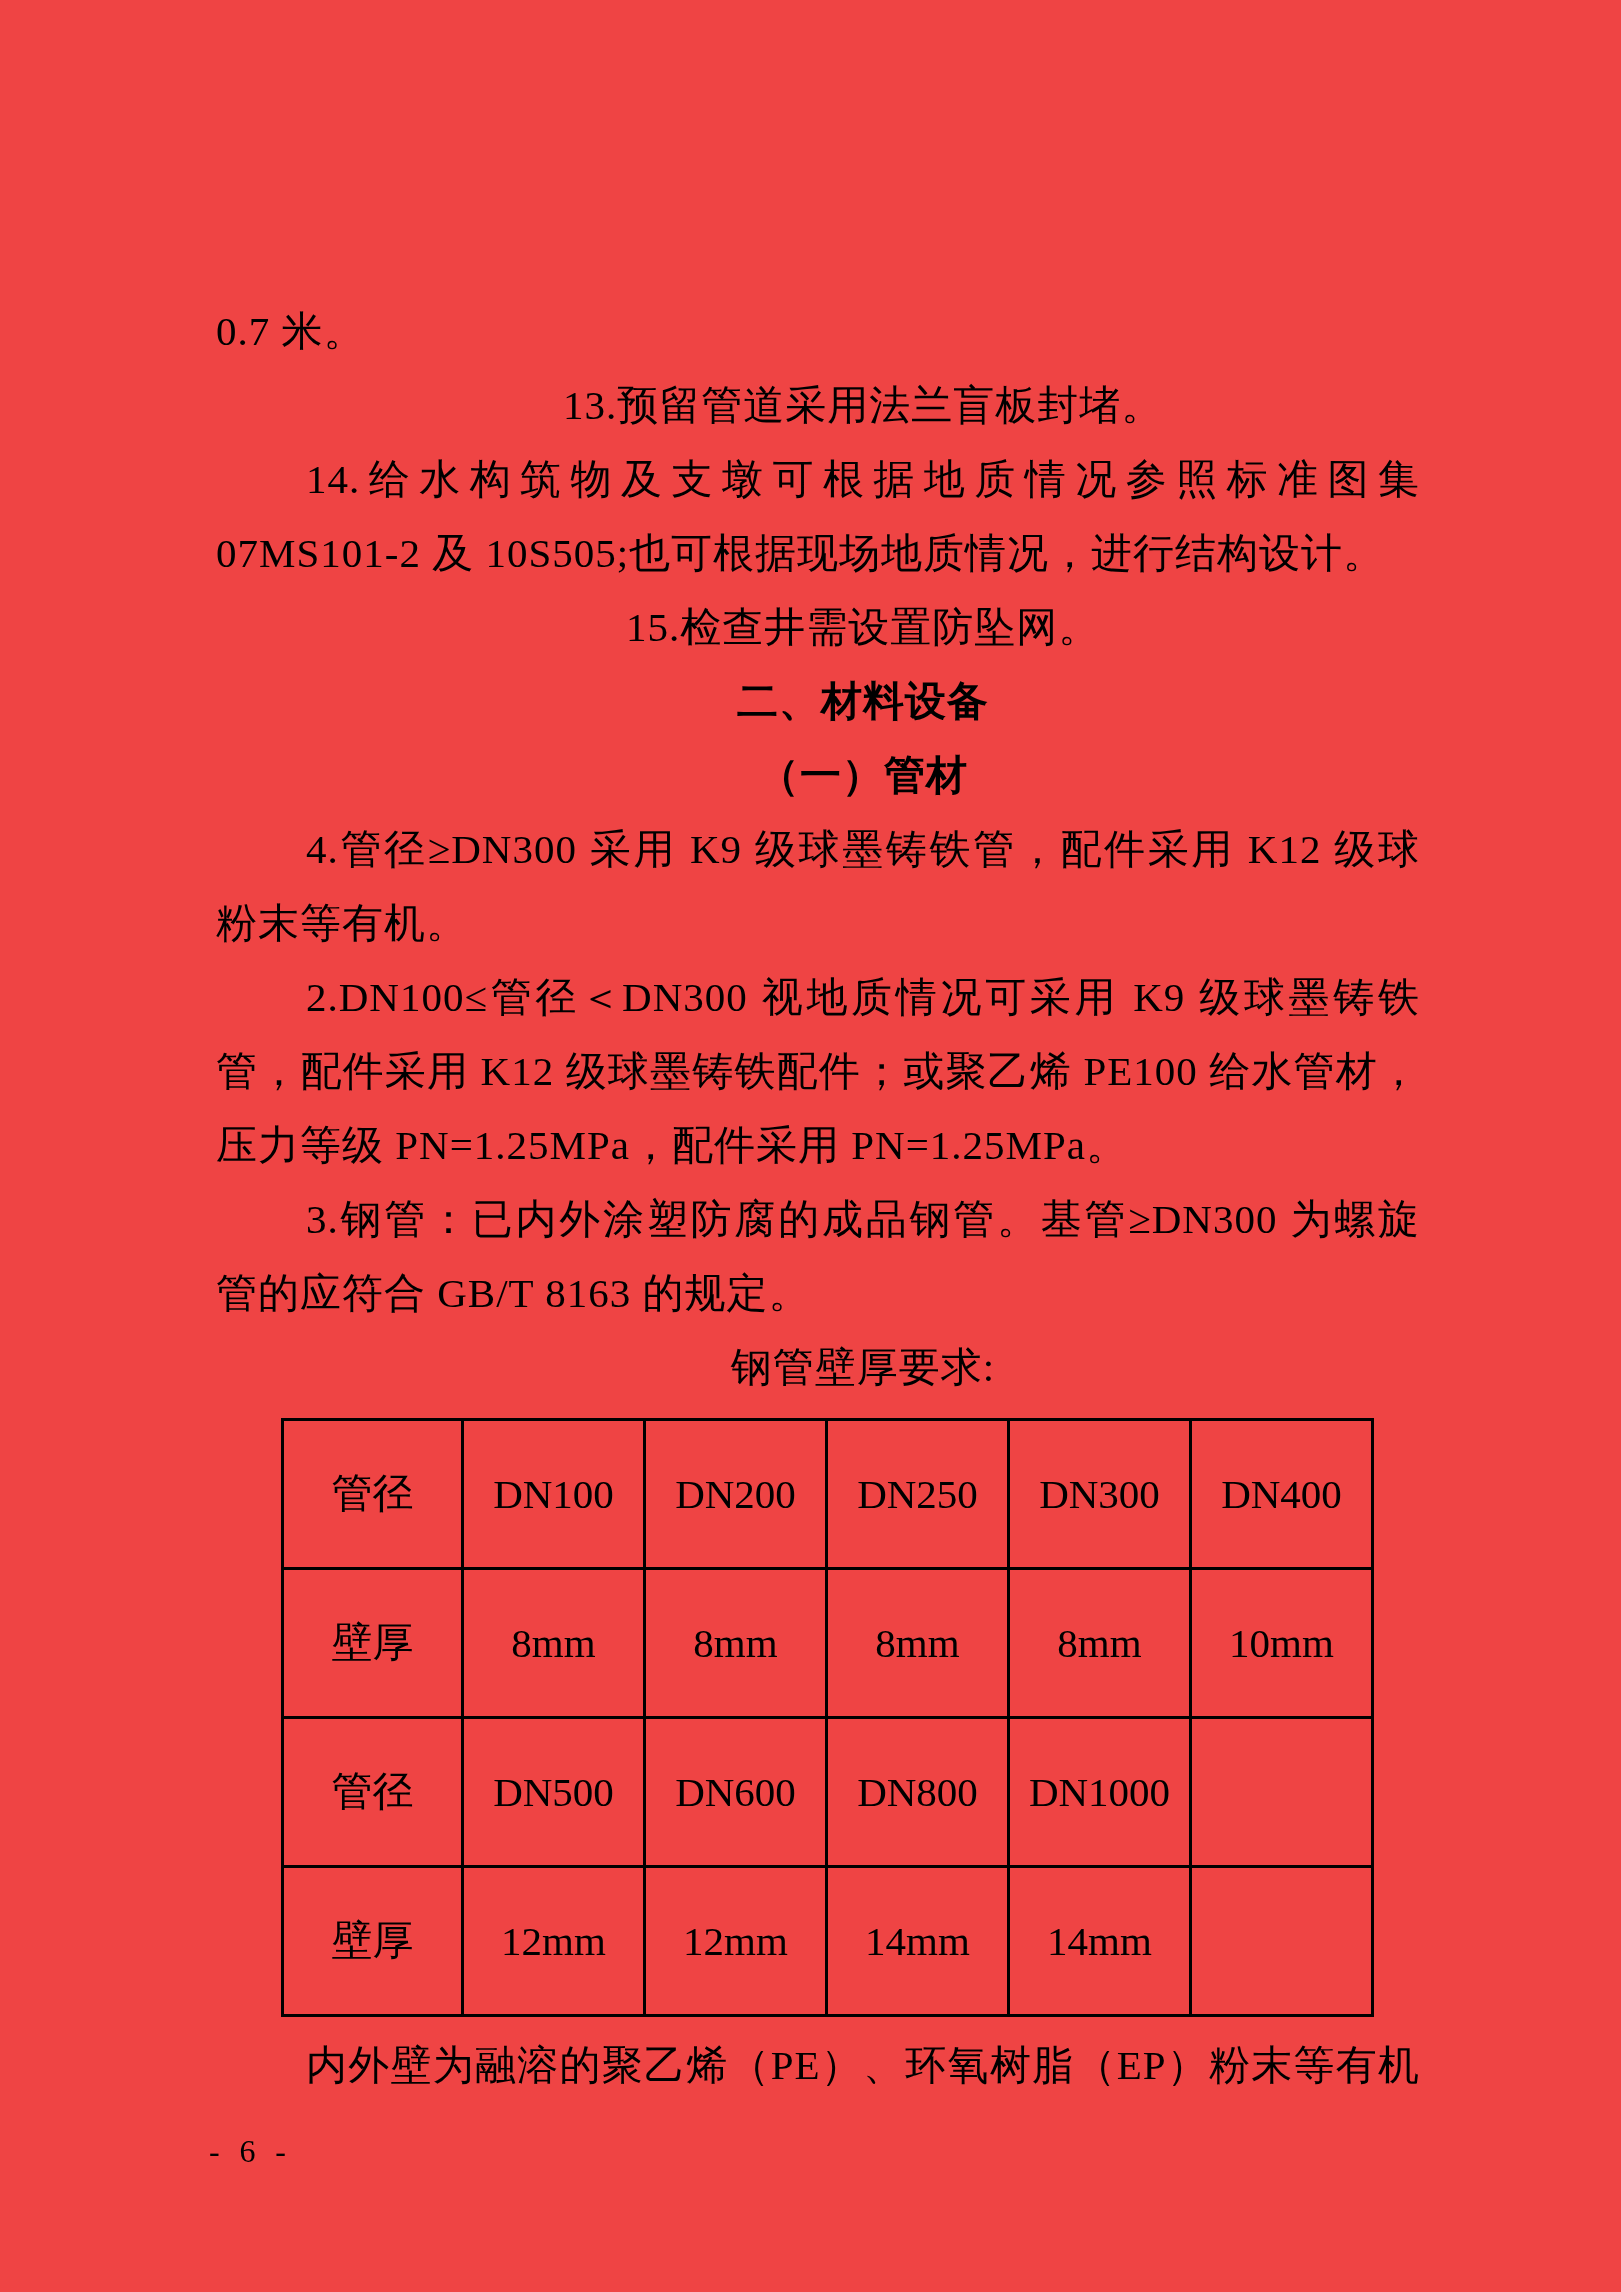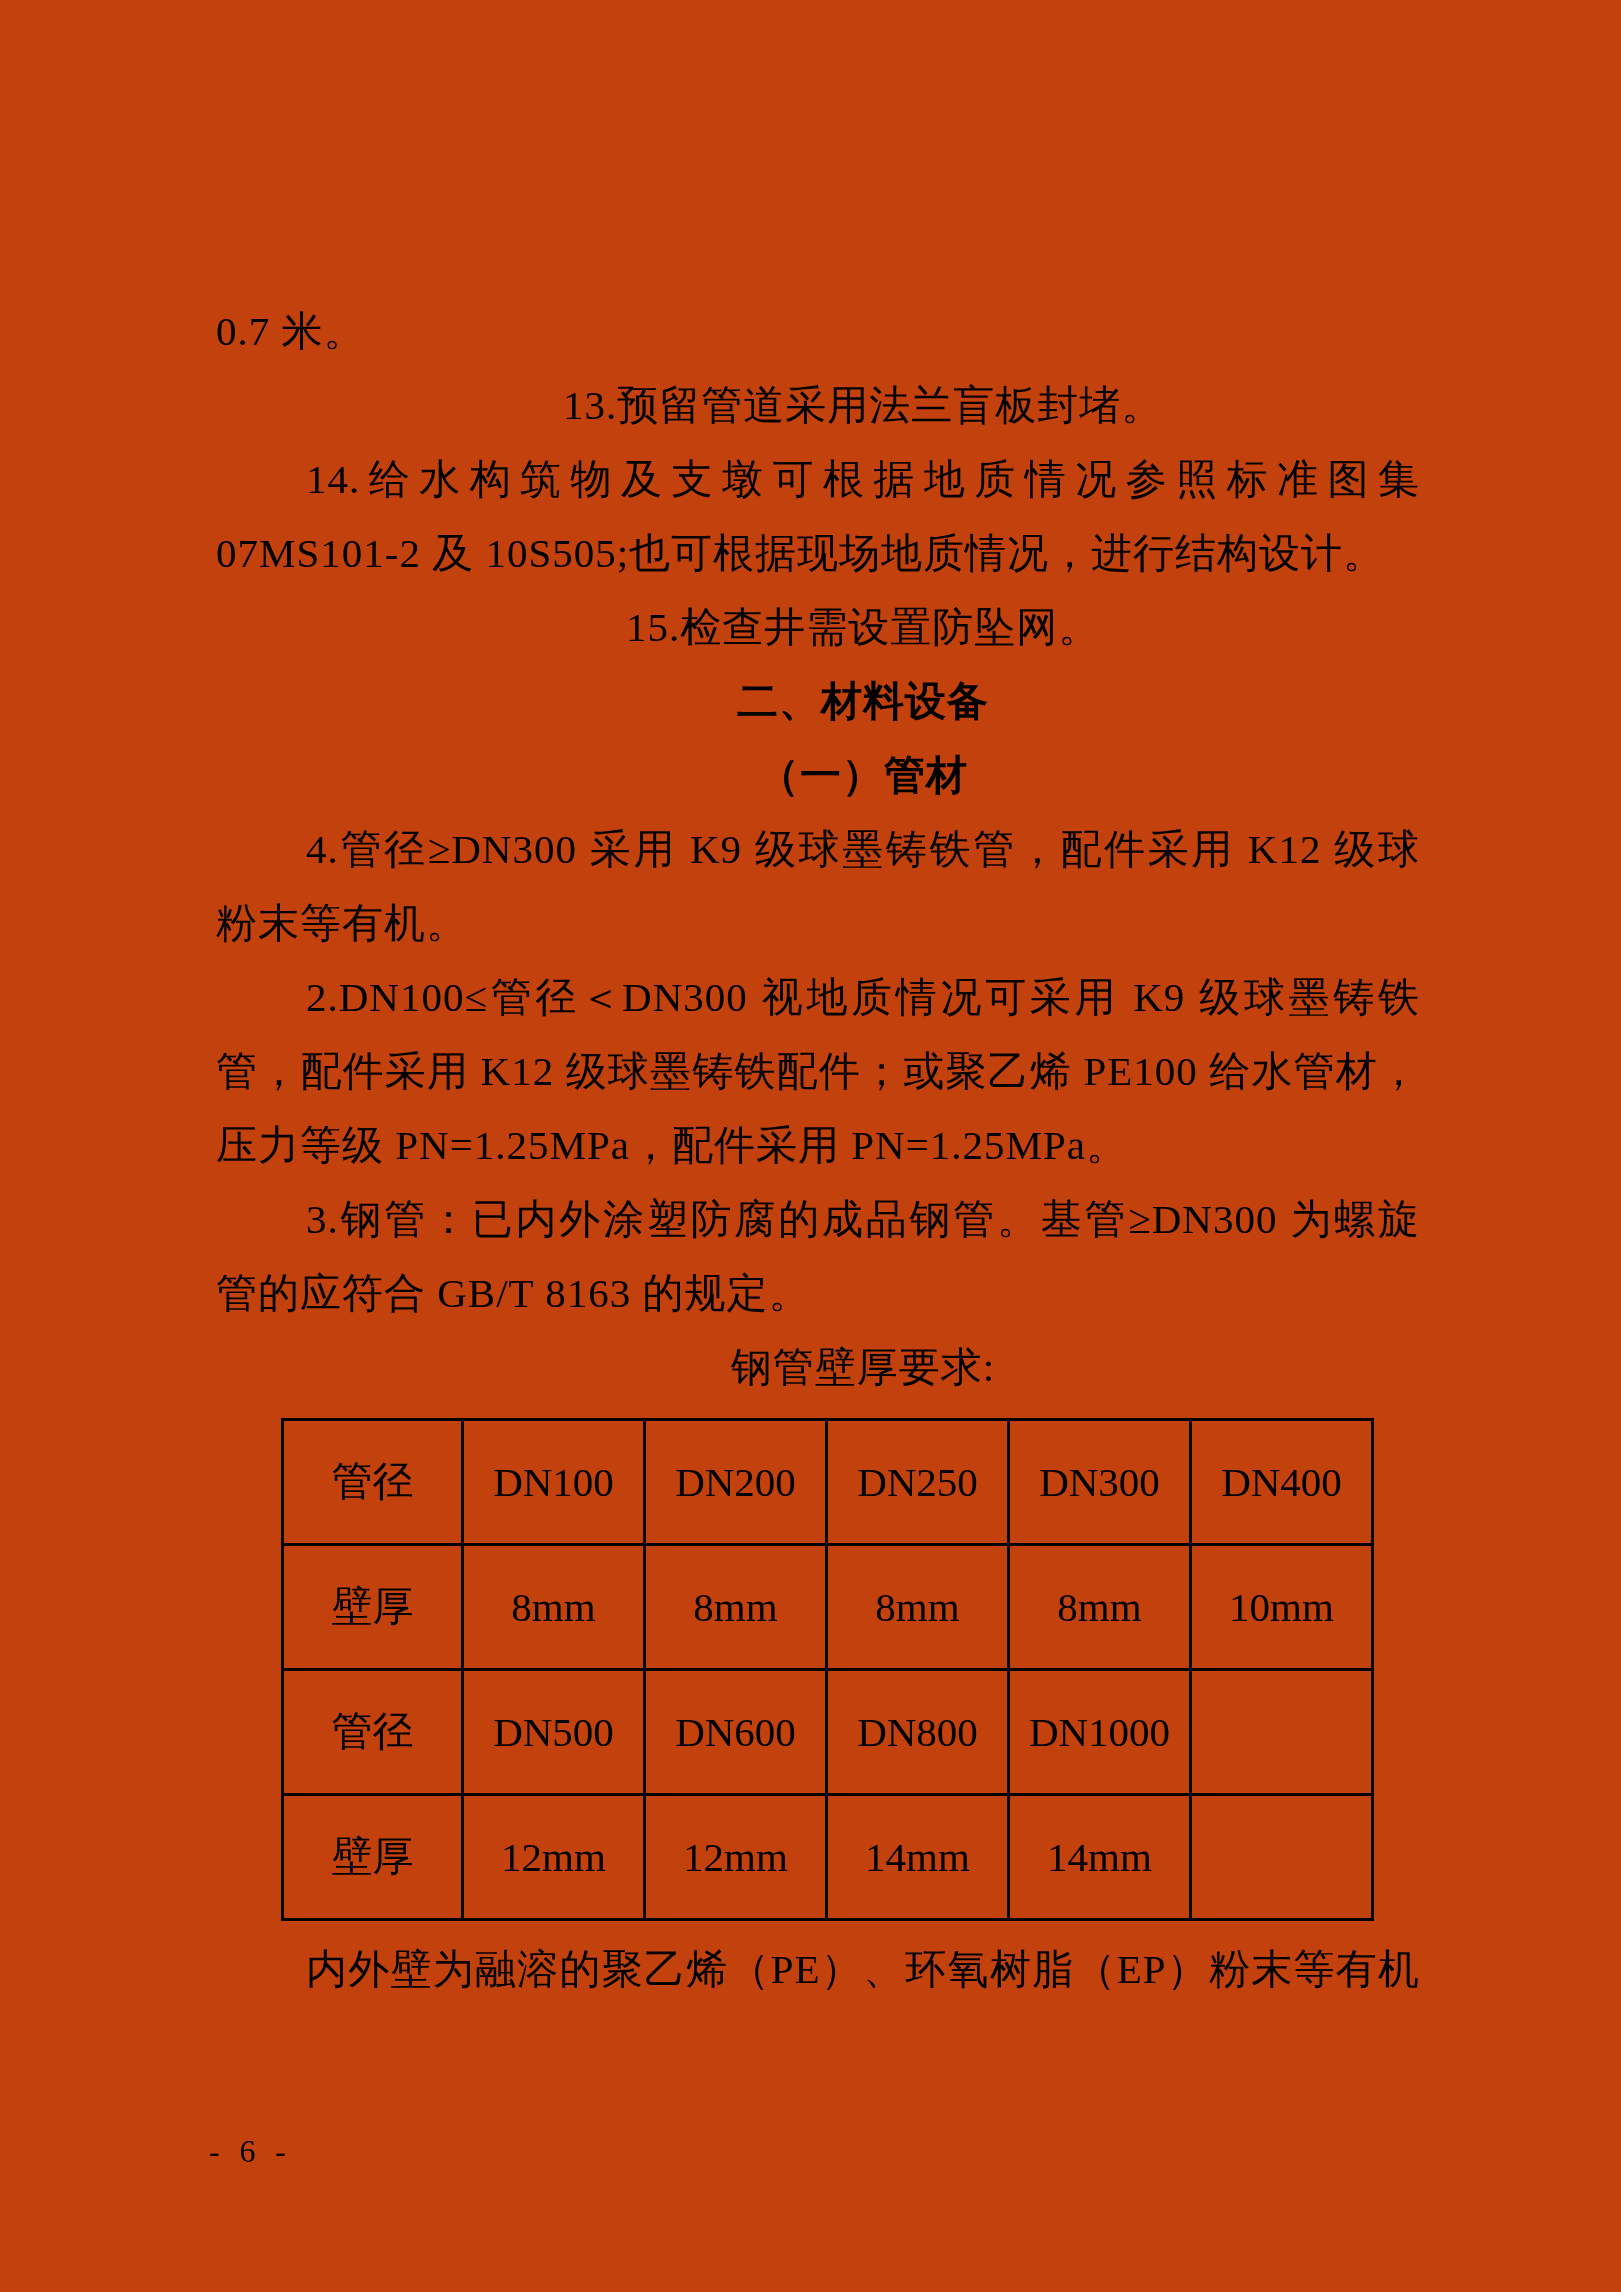--- a/index.html
+++ b/index.html
@@ -1,20 +1,20 @@
 <!DOCTYPE html>
 <html><head>
 <meta charset="utf-8">
 <style>
   html,body{margin:0;padding:0;background:#e8e8e8;}
   .page{
     position:relative;
     width:1621px;height:2293px;
     margin:0 auto;
-    background:#c2410c;
+    background:#ef4444;
     color:#000;
     font-family:"Liberation Serif","DejaVu Serif",serif;
     overflow:hidden;
   }
   .content{
     position:absolute;
     left:216px;top:294px;
     width:1204px;
   }
   .line{
@@ -39,21 +39,21 @@
     margin:13.7px 0 0 65px;
     table-layout:fixed;
     width:1092px;
   }
   table.thk td{
     border:3.9px solid #000;
     height:114px;
     text-align:center;
     vertical-align:middle;
     font-size:41px;
-    padding:4px;
+    padding:16px;
     overflow:hidden;
   }
   .closing{
     margin-top:11.8px;
   }
   .page-number{
     position:absolute;
     left:209px;top:2133px;
     font-size:32px;
     letter-spacing:5.9px;

